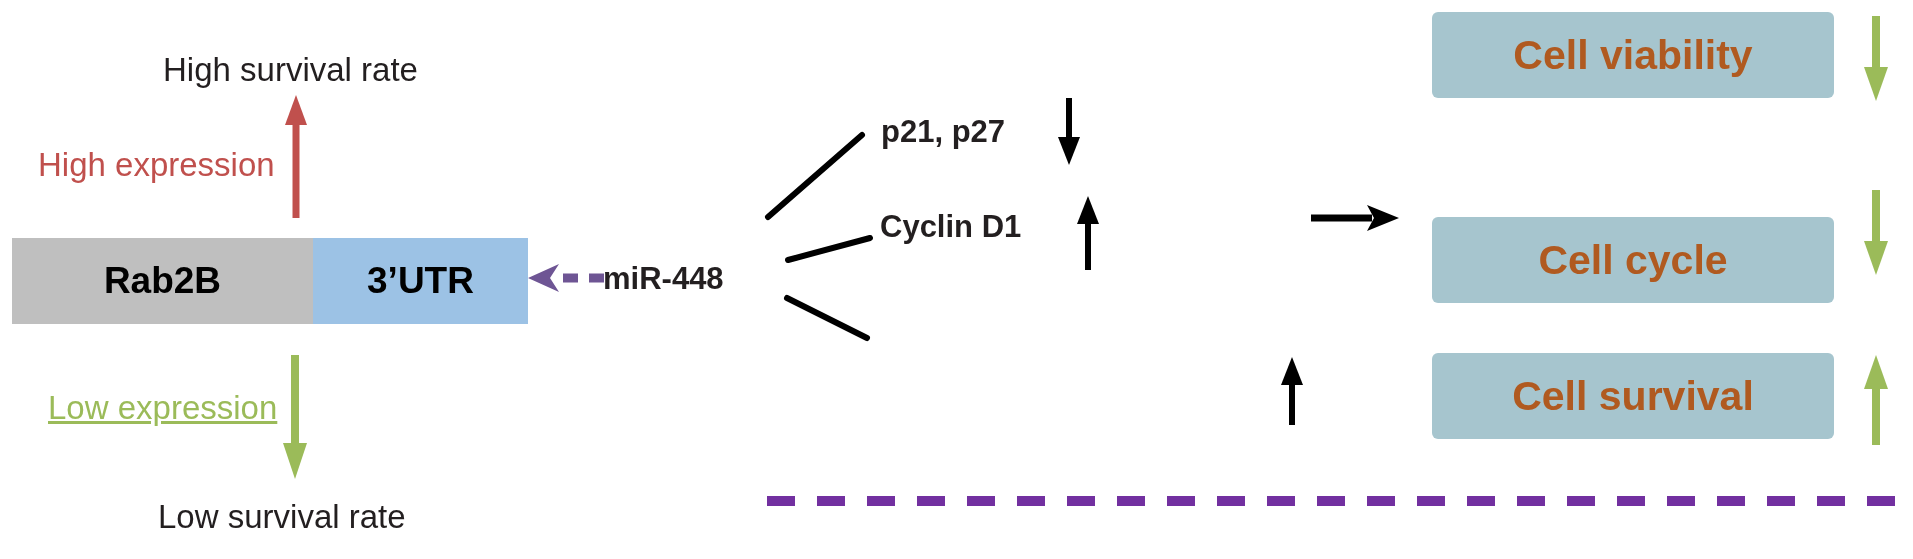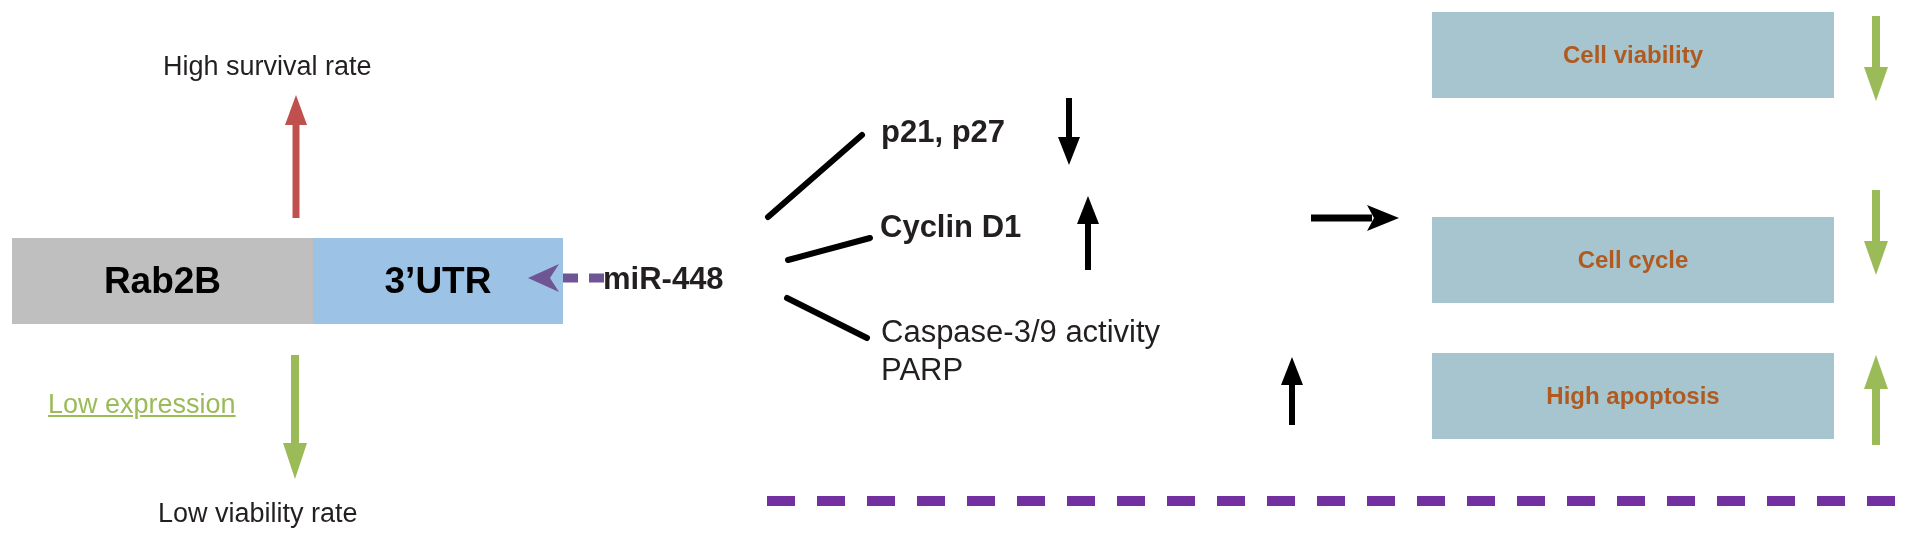--- a/index.html
+++ b/index.html
@@ -18,40 +18,40 @@
   html,body { background:#ffffff; }
   #canvas {
     position:relative;
     width:1913px; height:559px;
     background:#ffffff;
     overflow:hidden;
     font-family:"Liberation Sans", sans-serif;
     color:var(--ink);
   }
   .txt { position:absolute; white-space:nowrap; line-height:1.15; }
-  .s33 { font-size:27px; }
+  .s33 { font-size:33px; }
   .s31 { font-size:31px;font-weight:bold; }
   .red-txt { color:var(--red); }
   .green-txt { color:var(--green); }
 
   
   .genebox { position:absolute; left:12px; top:238px; height:86px; display:flex; }
   .gene-cell {
     display:flex; align-items:center; justify-content:center;
     font-weight:bold; font-size:37px; color:#000;
   }
   .gene-gray { width:301px; background:var(--gene_gray); }
-  .gene-blue { width:250px; background:var(--utr_blue); }
+  .gene-blue { width:215px; background:var(--utr_blue); }
 
   
   .panel {
     position:absolute; left:1432px; width:402px; height:86px;
     background:var(--panel_blue);
     display:flex; align-items:center; justify-content:center;
-    font-weight:bold; font-size:24px; color:var(--panel_text);
+    font-weight:bold; font-size:41px; color:var(--panel_text);border-radius:6px;
   }
   .panel-1 { top:12px; }
   .panel-2 { top:178px;margin-top:39px; }
   .panel-3 { top:353px; }
 
   svg { position:absolute; overflow:visible; }
   .stroke-red   { stroke:var(--red); }
   .fill-red     { fill:var(--red); }
   .stroke-green { stroke:var(--green); }
   .fill-green   { fill:var(--green); }
@@ -68,34 +68,35 @@
 
 <div id="canvas">
 
   <div class="txt s33" style="left:163px; top:51px;">High survival rate</div>
 
   <svg style="left:281px; top:92px;" width="30" height="130" viewBox="0 0 30 130">
     <line class="stroke-red" x1="15" y1="126" x2="15" y2="30" stroke-width="7"></line>
     <polygon class="fill-red" points="15,3 4,33 26,33"></polygon>
   </svg>
 
+  <div class="txt s33 red-txt" style="left:38px; top:146px;">High expression</div>
 
   <div class="genebox">
     <div class="gene-cell gene-gray">Rab2B</div>
     <div class="gene-cell gene-blue">3’UTR</div>
   </div>
 
   <svg style="left:280px; top:351px;" width="30" height="130" viewBox="0 0 30 130">
     <line class="stroke-green" x1="15" y1="4" x2="15" y2="96" stroke-width="8"></line>
     <polygon class="fill-green" points="15,128 3,92 27,92"></polygon>
   </svg>
 
   <div class="txt s33 green-txt" style="left:48px; top:389px;text-decoration:underline;">Low expression</div>
 
-  <div class="txt s33" style="left:158px; top:498px;">Low viability rate</div>
+  <div class="txt s33" style="left:158px; top:498px;">Low survival rate</div>
 
   <svg style="left:526px; top:263px;" width="92" height="30" viewBox="0 0 92 30">
     <polygon class="fill-purple" points="2,15 33,1 24,15 33,29"></polygon>
     <line class="stroke-purple" x1="37" y1="15" x2="88" y2="15" stroke-width="9" stroke-dasharray="15 11"></line>
   </svg>
 
   <div class="txt s31" style="left:603px; top:261px;">miR-448</div>
 
   <svg style="left:760px; top:120px;" width="120" height="230" viewBox="0 0 120 230">
     <line class="stroke-black" x1="8" y1="97" x2="102" y2="15" stroke-width="6" stroke-linecap="round"></line>
@@ -110,43 +111,39 @@
     <polygon class="fill-black" points="15,71 4,43 26,43"></polygon>
   </svg>
 
   <div class="txt s31" style="left:880px; top:209px;">Cyclin D1</div>
 
   <svg style="left:1073px; top:193px;" width="30" height="80" viewBox="0 0 30 80">
     <polygon class="fill-black" points="15,3 4,31 26,31"></polygon>
     <line class="stroke-black" x1="15" y1="27" x2="15" y2="77" stroke-width="6"></line>
   </svg>
 
-  <div class="caspase-block">
-    <div>Caspase-3/9 activity</div>
-    <div>PARP</div>
-  </div>
 
   <svg style="left:1306px; top:202px;" width="96" height="32" viewBox="0 0 96 32">
     <line class="stroke-black" x1="5" y1="16" x2="66" y2="16" stroke-width="7"></line>
     <polygon class="fill-black" points="93,16 61,3 68,16 61,29"></polygon>
   </svg>
 
   <svg style="left:1277px; top:354px;" width="30" height="74" viewBox="0 0 30 74">
     <polygon class="fill-black" points="15,3 4,31 26,31"></polygon>
     <line class="stroke-black" x1="15" y1="27" x2="15" y2="71" stroke-width="6"></line>
   </svg>
 
   <svg style="left:763px; top:492px;" width="1140" height="18" viewBox="0 0 1140 18">
     <line class="stroke-purple-dark" x1="4" y1="9" x2="1136" y2="9" stroke-width="10" stroke-dasharray="28 22"></line>
   </svg>
 
 
   <div class="panel panel-1">Cell viability</div>
   <div class="panel panel-2">Cell cycle</div>
-  <div class="panel panel-3">High apoptosis</div>
+  <div class="panel panel-3">Cell survival</div>
 
   <svg style="left:1860px; top:12px;" width="32" height="92" viewBox="0 0 32 92">
     <line class="stroke-green" x1="16" y1="4" x2="16" y2="58" stroke-width="8"></line>
     <polygon class="fill-green" points="16,89 4,55 28,55"></polygon>
   </svg>
 
   <svg style="left:1860px; top:186px;" width="32" height="92" viewBox="0 0 32 92">
     <line class="stroke-green" x1="16" y1="4" x2="16" y2="58" stroke-width="8"></line>
     <polygon class="fill-green" points="16,89 4,55 28,55"></polygon>
   </svg>

